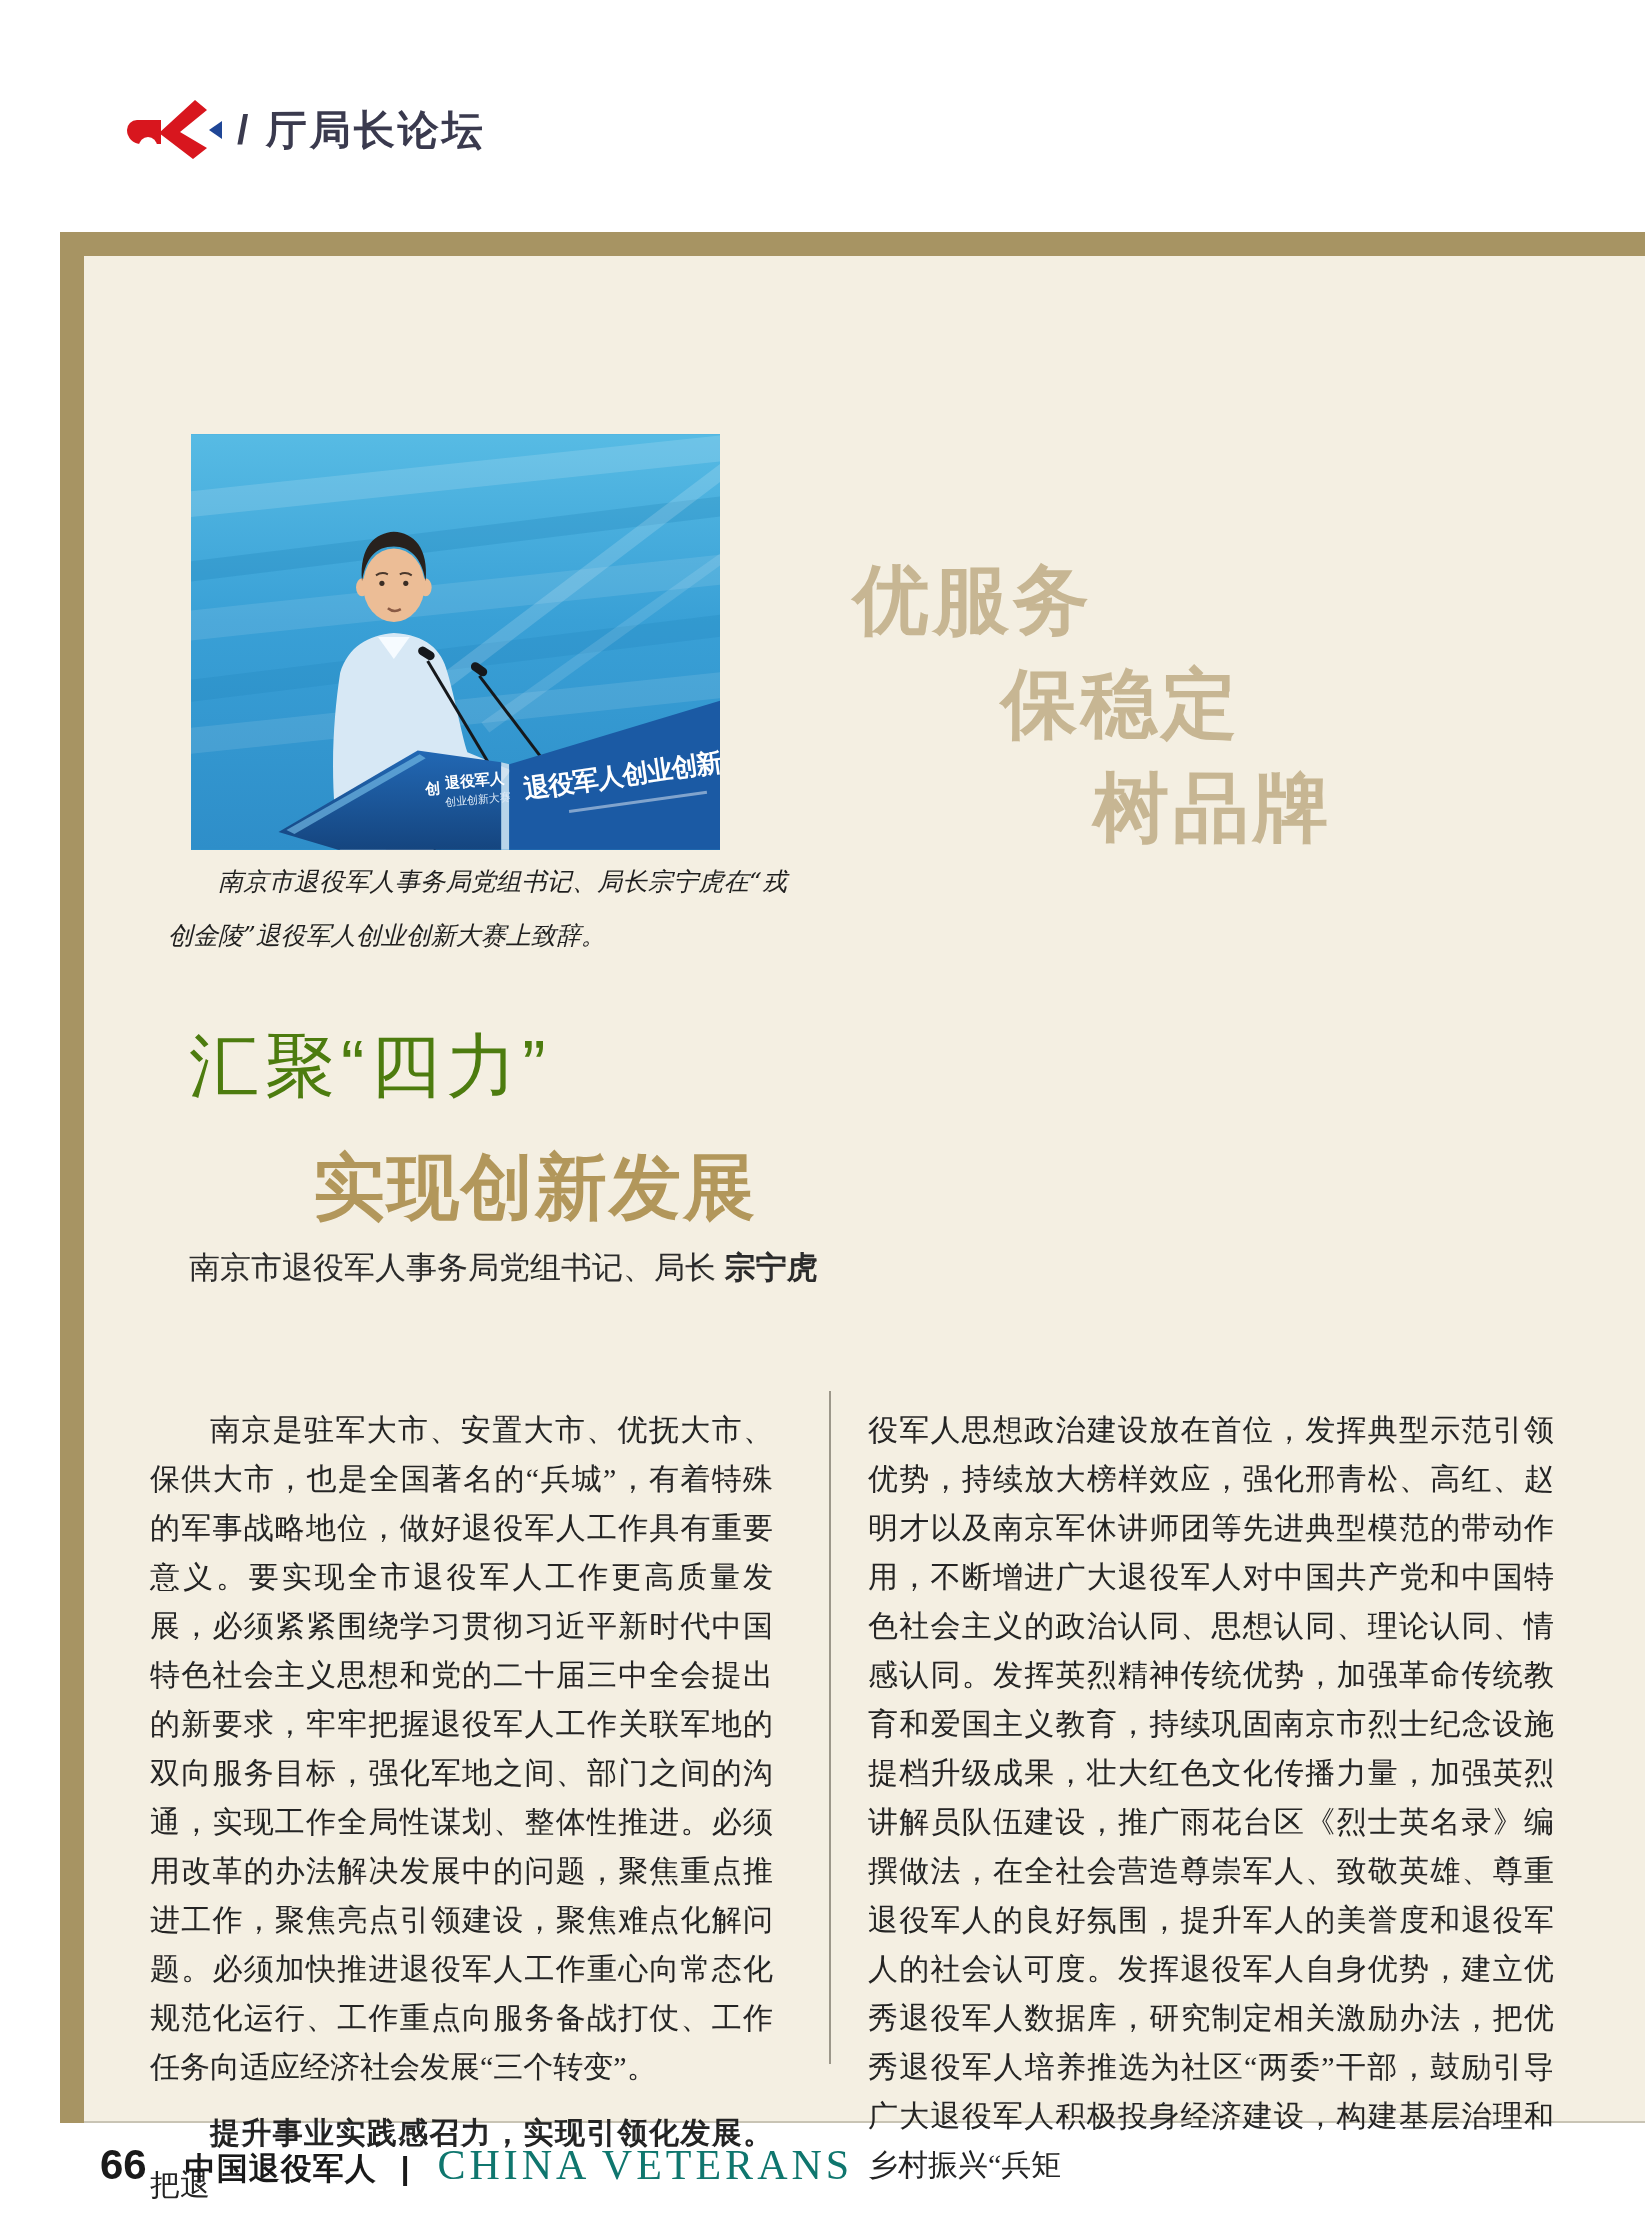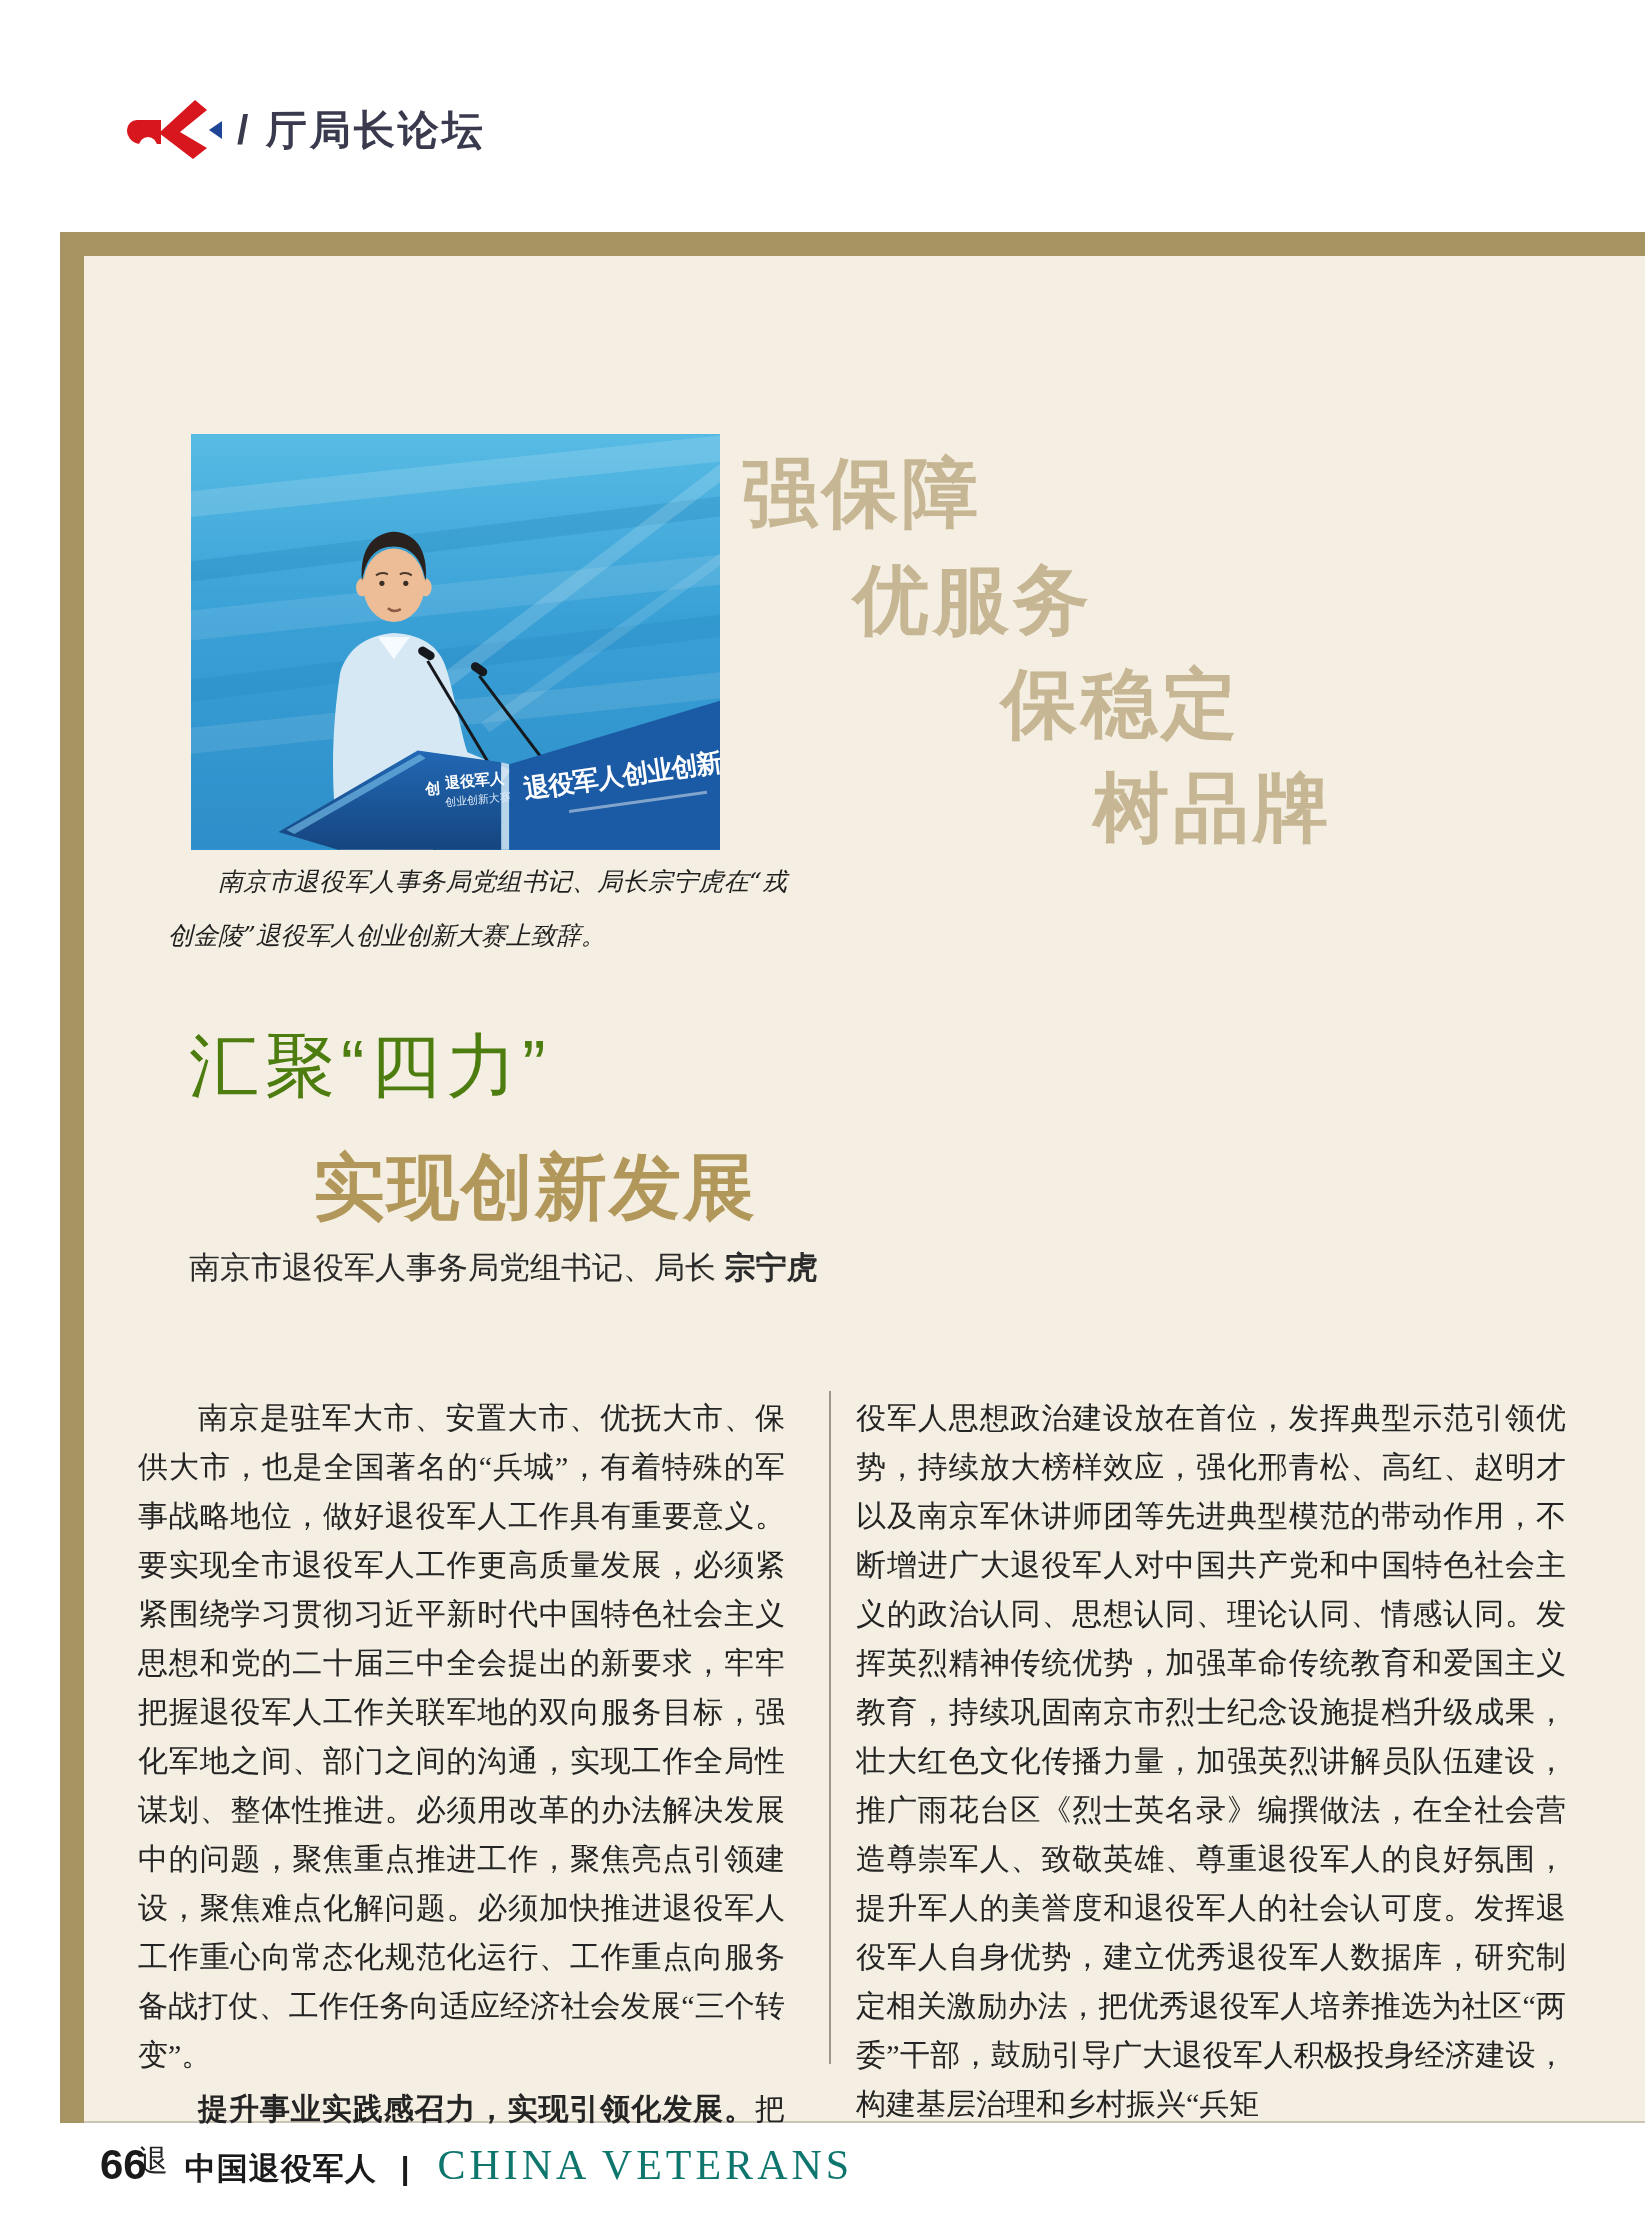--- a/index.html
+++ b/index.html
@@ -39,21 +39,21 @@
   .title2{position:absolute;left:229px;top:884px;font-size:72px;font-weight:900;color:#b2975b;
        letter-spacing:2px;white-space:nowrap;}
   .byline{position:absolute;left:105px;top:991px;font-size:31px;color:#2b2b2b;white-space:nowrap;}
   .byline .author{font-weight:bold;}
 
   
   .article-col{position:absolute;top:1132px;font-family:"Liberation Serif",serif;font-size:30px;
        line-height:49px;color:#242424;text-align:justify;}
   .col-left{left:49px;width:657px;}
   .col-right{left:767px;width:720px;}
-  .article-col p{margin:5px;text-indent:2em;}
+  .article-col p{margin:17px;text-indent:2em;}
   .col-right p{text-indent:0;}
   .lead{font-weight:bold;font-family:Liberation Mono, monospace;}
   .col-divider{position:absolute;left:745px;top:1135px;width:2px;height:673px;background:#9c978a;}
 
   
   .footer{position:absolute;left:100px;top:2141px;display:flex;align-items:baseline;gap:38px;}
   .page-num{font-size:42px;font-weight:bold;color:#1a1a1a;}
   .mag-cn{font-size:31px;font-weight:bold;color:#1a1a1a;letter-spacing:1px;}
   .mag-sep{font-size:31px;font-weight:bold;color:#1a1a1a;margin-left:-14px;}
   .mag-en{font-size:42px;font-family:"Liberation Serif",serif;color:#0f766e;letter-spacing:4px;margin-left:-10px;}
@@ -126,21 +126,20 @@
         <polygon points="96,398 230,322 236,326 104,402" fill="#6fb6e2" opacity="0.7"></polygon>
         <text x="236" y="362" font-size="15" font-weight="bold" fill="#ffffff" transform="rotate(-5 236 362)">创</text>
         <text x="256" y="356" font-size="15" font-weight="bold" fill="#ffffff" transform="rotate(-5 256 356)">退役军人</text>
         <text x="256" y="374" font-size="11" fill="#dce9f6" transform="rotate(-5 256 374)">创业创新大赛</text>
         <text x="336" y="366" font-size="26" font-weight="bold" fill="#ffffff" letter-spacing="-1" transform="rotate(-8 336 366)">退役军人创业创新大赛</text>
         <rect x="380" y="378" width="140" height="3" fill="#ffffff" opacity="0.45" transform="rotate(-8 380 378)"></rect>
       </g>
     </svg>
   </div>
 
-  <div class="calli calli-1">强保障</div>
   <div class="calli calli-2">优服务</div>
   <div class="calli calli-3">保稳定</div>
   <div class="calli calli-4">树品牌</div>
 
   <div class="caption">南京市退役军人事务局党组书记、局长宗宁虎在“戎创金陵”退役军人创业创新大赛上致辞。</div>
 
   <div class="title1">汇聚“四力”</div>
   <div class="title2">实现创新发展</div>
 
   <div class="byline">

